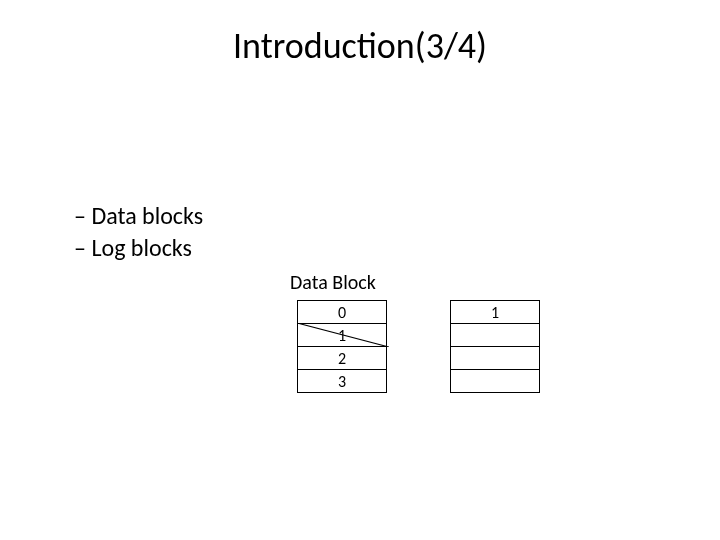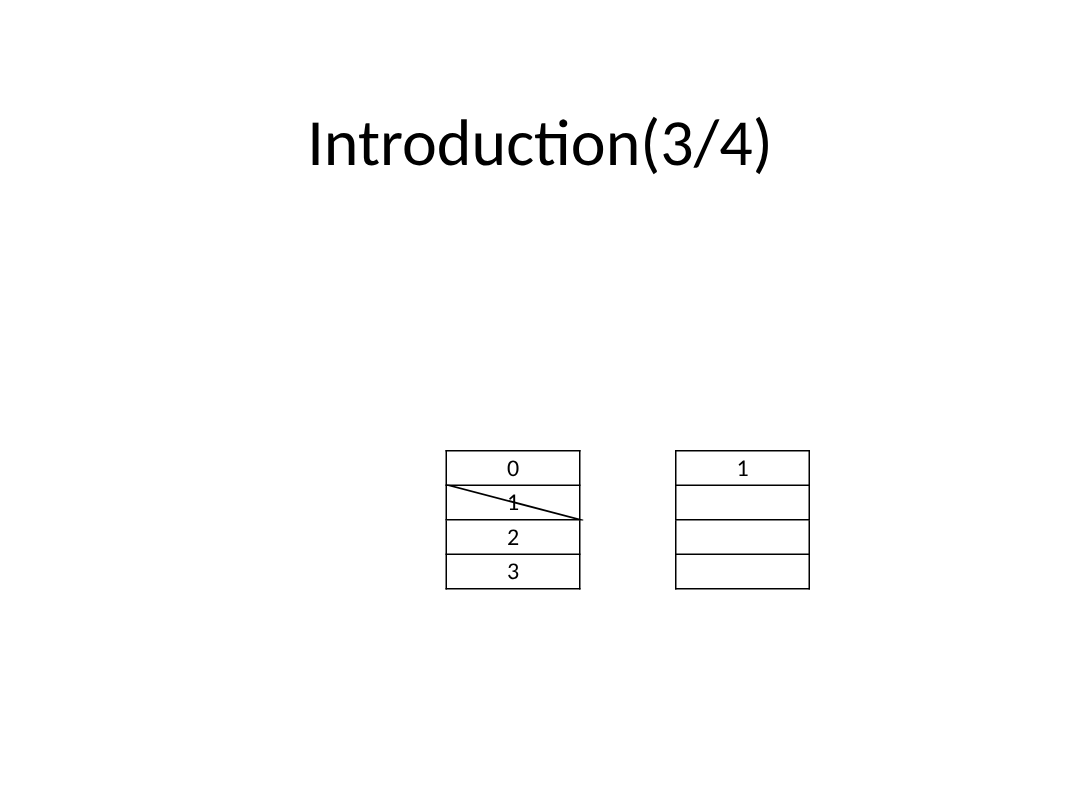--- a/index.html
+++ b/index.html
@@ -16,23 +16,22 @@
     width: 720px;
     height: 540px;
     box-sizing: border-box;
   }
   .title {
     position: absolute;
     top: 24px;
     left: 0;
     width: 720px;
     text-align: center;
-    font-size: 44px;
+    font-size: 36px;
     font-weight: 400;
-    margin-top: 44px;
   }
   .bullet-l1 {
     position: absolute;
     left: 40px;
     top: 122px;
     width: 640px;
     font-size: 28px;
     line-height: 1.2;
   }
   .bullet-l1::before {
@@ -91,21 +90,26 @@
   }
 </style>
 </head>
 <body>
 
 <div class="slide">
 
   <div class="title">Introduction(3/4)</div>
 
 
+  <div class="sublist">
+    <div class="sub-item">Data blocks</div>
+    <div class="sub-item">Log blocks</div>
+  </div>
 
+  <div class="block-label label-data">Data Block</div>
 
   <table class="block-table table-data">
     <tbody>
         <tr>
           <td>0</td>
         </tr>
     <tr>
           <td>
       <span>1</span>
       <span class="strike-line">

